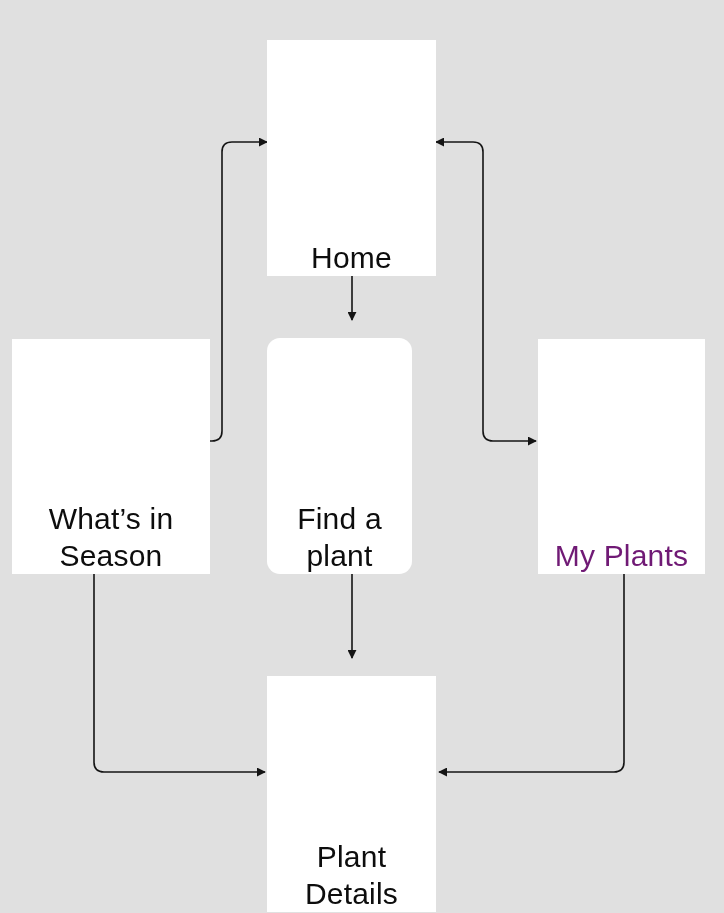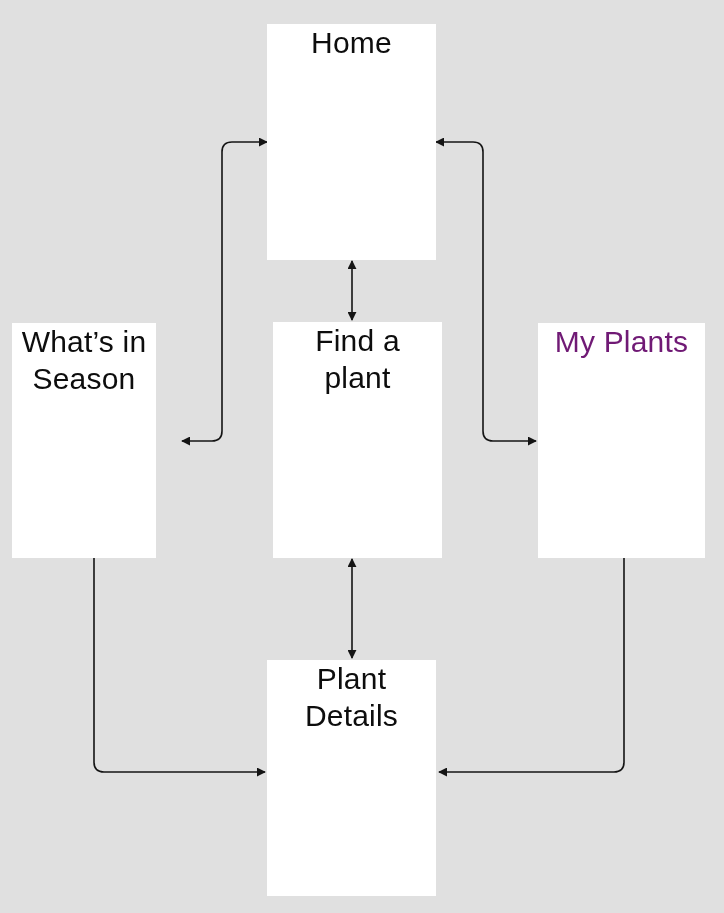--- a/index.html
+++ b/index.html
@@ -23,22 +23,23 @@
   }
   .edge-layer path.edge {
     fill: none;
     stroke: #141414;
     stroke-width: 1.6;
   }
   .node {
     position: absolute;
     background: #ffffff;
     display: flex;
-    align-items: flex-start;
+    align-items: flex-end;
     justify-content: center;
+    margin-top: 16px;
   }
   .node .label {
     font-size: 30px;
     line-height: 37px;
     color: #0d0d0d;
     text-align: center;
     white-space: pre-line;
     letter-spacing: 0.2px;
   }
 </style>
@@ -58,25 +59,25 @@
   <path class="edge" d="M 267 142 H 232 Q 222 142 222 152 V 431 Q 222 441 212 441 H 182" stroke="#141414" marker-end="url(#arrow-end)" marker-start="url(#arrow-start)"></path>
       <path class="edge" d="M 436 142 H 473 Q 483 142 483 152 V 431 Q 483 441 493 441 H 536" stroke="#141414" marker-end="url(#arrow-end)" marker-start="url(#arrow-start)"></path>
       <path class="edge" d="M 352 261 V 320" stroke="#141414" marker-end="url(#arrow-end)" marker-start="url(#arrow-start)"></path>
       <path class="edge" d="M 352 559 V 658" stroke="#141414" marker-end="url(#arrow-end)" marker-start="url(#arrow-start)"></path>
       <path class="edge" d="M 94 558 V 762 Q 94 772 104 772 H 265" stroke="#141414" marker-end="url(#arrow-end)"></path>
       <path class="edge" d="M 624 558 V 762 Q 624 772 614 772 H 439" stroke="#141414" marker-end="url(#arrow-end)"></path>
     </svg>
 <div class="node" style="left: 267px; top: 24px; width: 169px; height: 236px; background: rgb(255, 255, 255);">
       <div class="label" style="color: rgb(13, 13, 13);">Home</div>
     </div>
-    <div class="node" style="left: 12px; top: 323px; width: 144px; height: 235px; background: rgb(255, 255, 255);">
+    <div class="node" style="left: 12px; top: 323px; width: 198px; height: 235px; background: rgb(255, 255, 255);">
       <div class="label" style="color: rgb(13, 13, 13);">What’s in
 Season</div>
     </div>
-    <div class="node" style="left: 273px; top: 322px; width: 169px; height: 236px; background: rgb(255, 255, 255);">
+    <div class="node" style="left: 267px; top: 322px; width: 145px; height: 236px; background: rgb(255, 255, 255); border-radius: 13px;">
       <div class="label" style="color: rgb(13, 13, 13);">Find a
 plant</div>
     </div>
     <div class="node" style="left: 538px; top: 323px; width: 167px; height: 235px; background: rgb(255, 255, 255);">
       <div class="label" style="color: #701a75;">My Plants</div>
     </div>
     <div class="node" style="left: 267px; top: 660px; width: 169px; height: 236px; background: rgb(255, 255, 255);">
       <div class="label" style="color: rgb(13, 13, 13);">Plant
 Details</div>
     </div>

